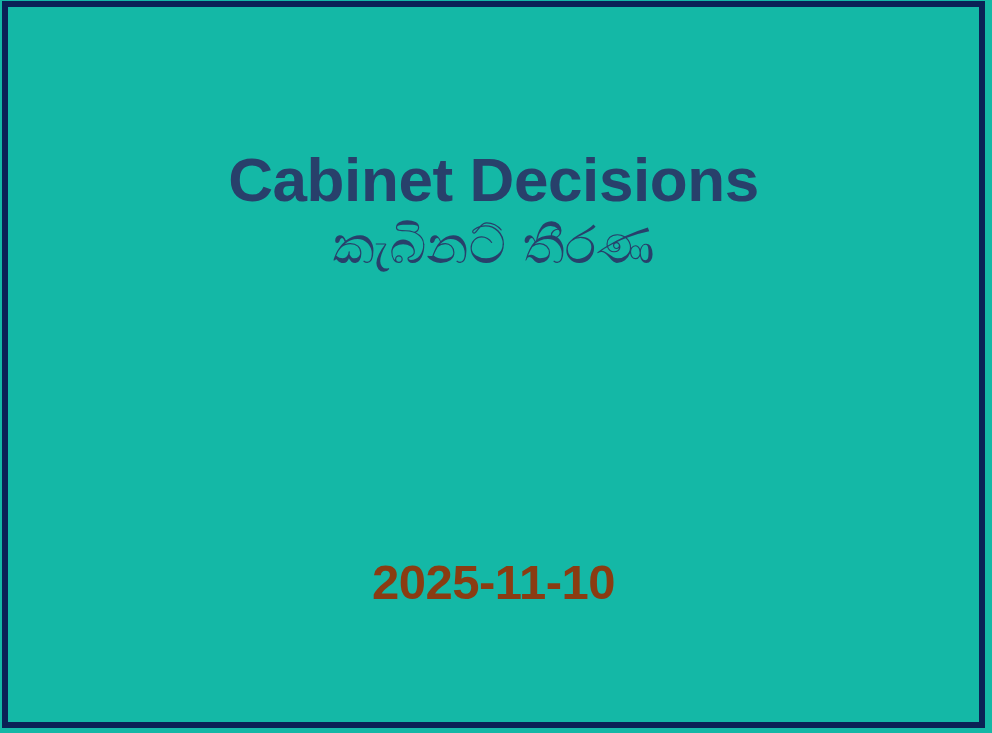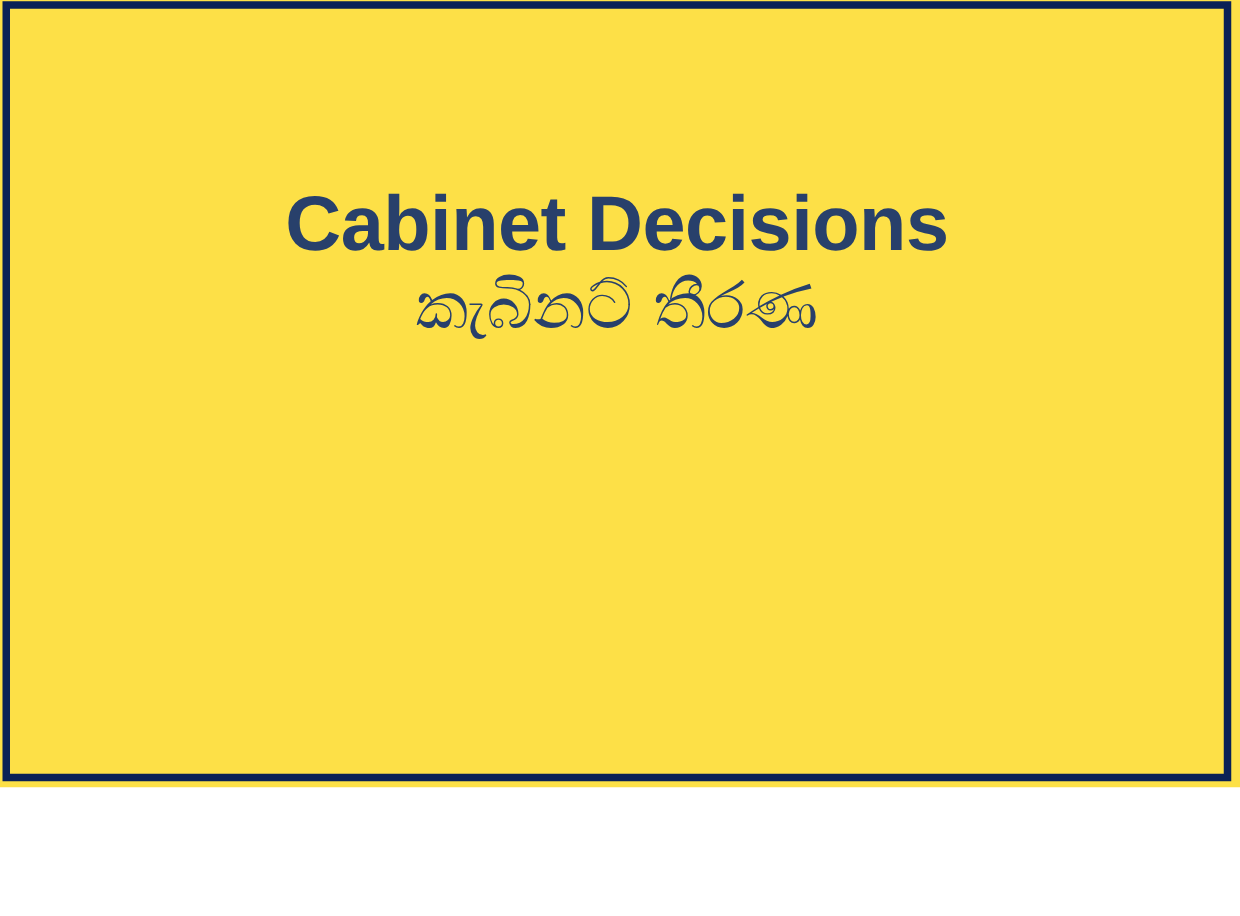--- a/index.html
+++ b/index.html
@@ -10,23 +10,23 @@
   }
 
   body {
     font-family: "Liberation Sans", "DejaVu Sans", sans-serif;
   }
 
   
   .page {
     position: relative;
     width: 992px;
-    height: 630px;
+    height: 733px;
     box-sizing: border-box;
-    background: #fde047;
+    background: #14b8a6;
     overflow: hidden;
   }
 
   .page-border {
     position: absolute;
     left: 2px;
     top: 1px;
     right: 7px;
     bottom: 5px;
     border: 6px solid #0a2156;
@@ -101,15 +101,16 @@
 
   <div class="content">
 
     <div class="title-block">
       <span class="doc-title">Cabinet Decisions</span>
       <span class="doc-subtitle">කැබිනට් තීරණ</span>
     </div>
 
     <div class="spacer"></div>
 
+    <span class="doc-date">2025-11-10</span>
 
   </div>
 </div>
 
 </body></html>

